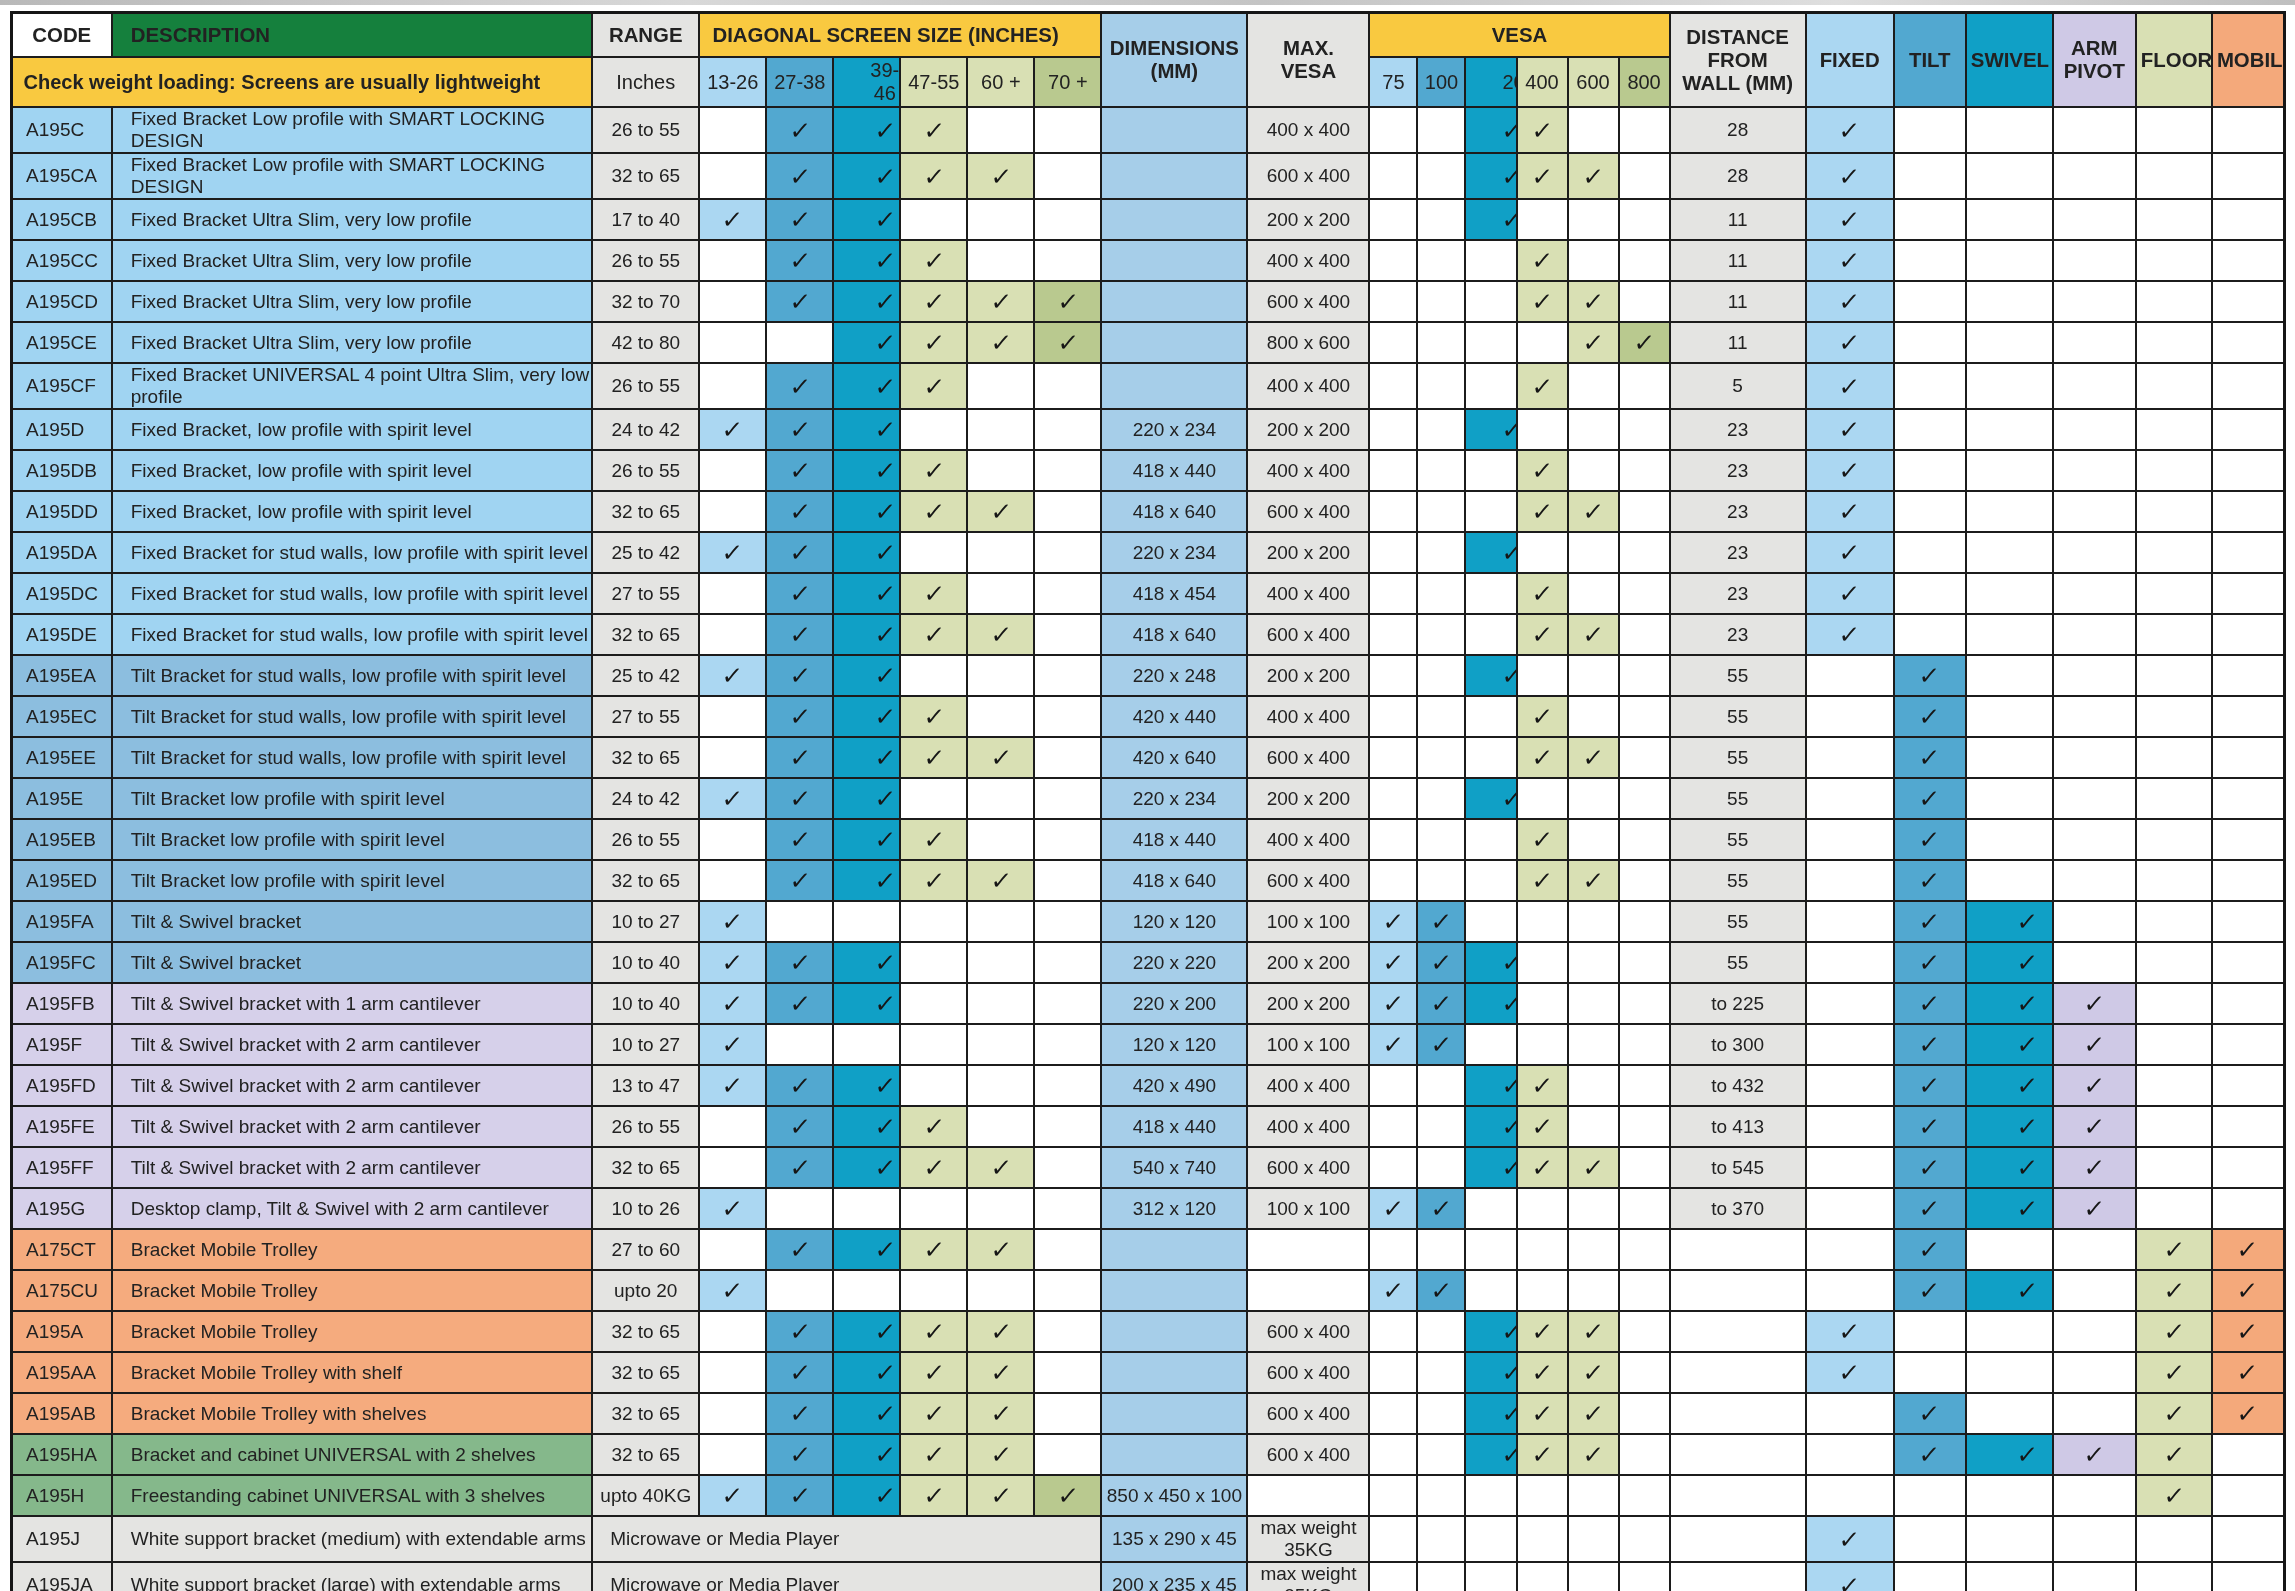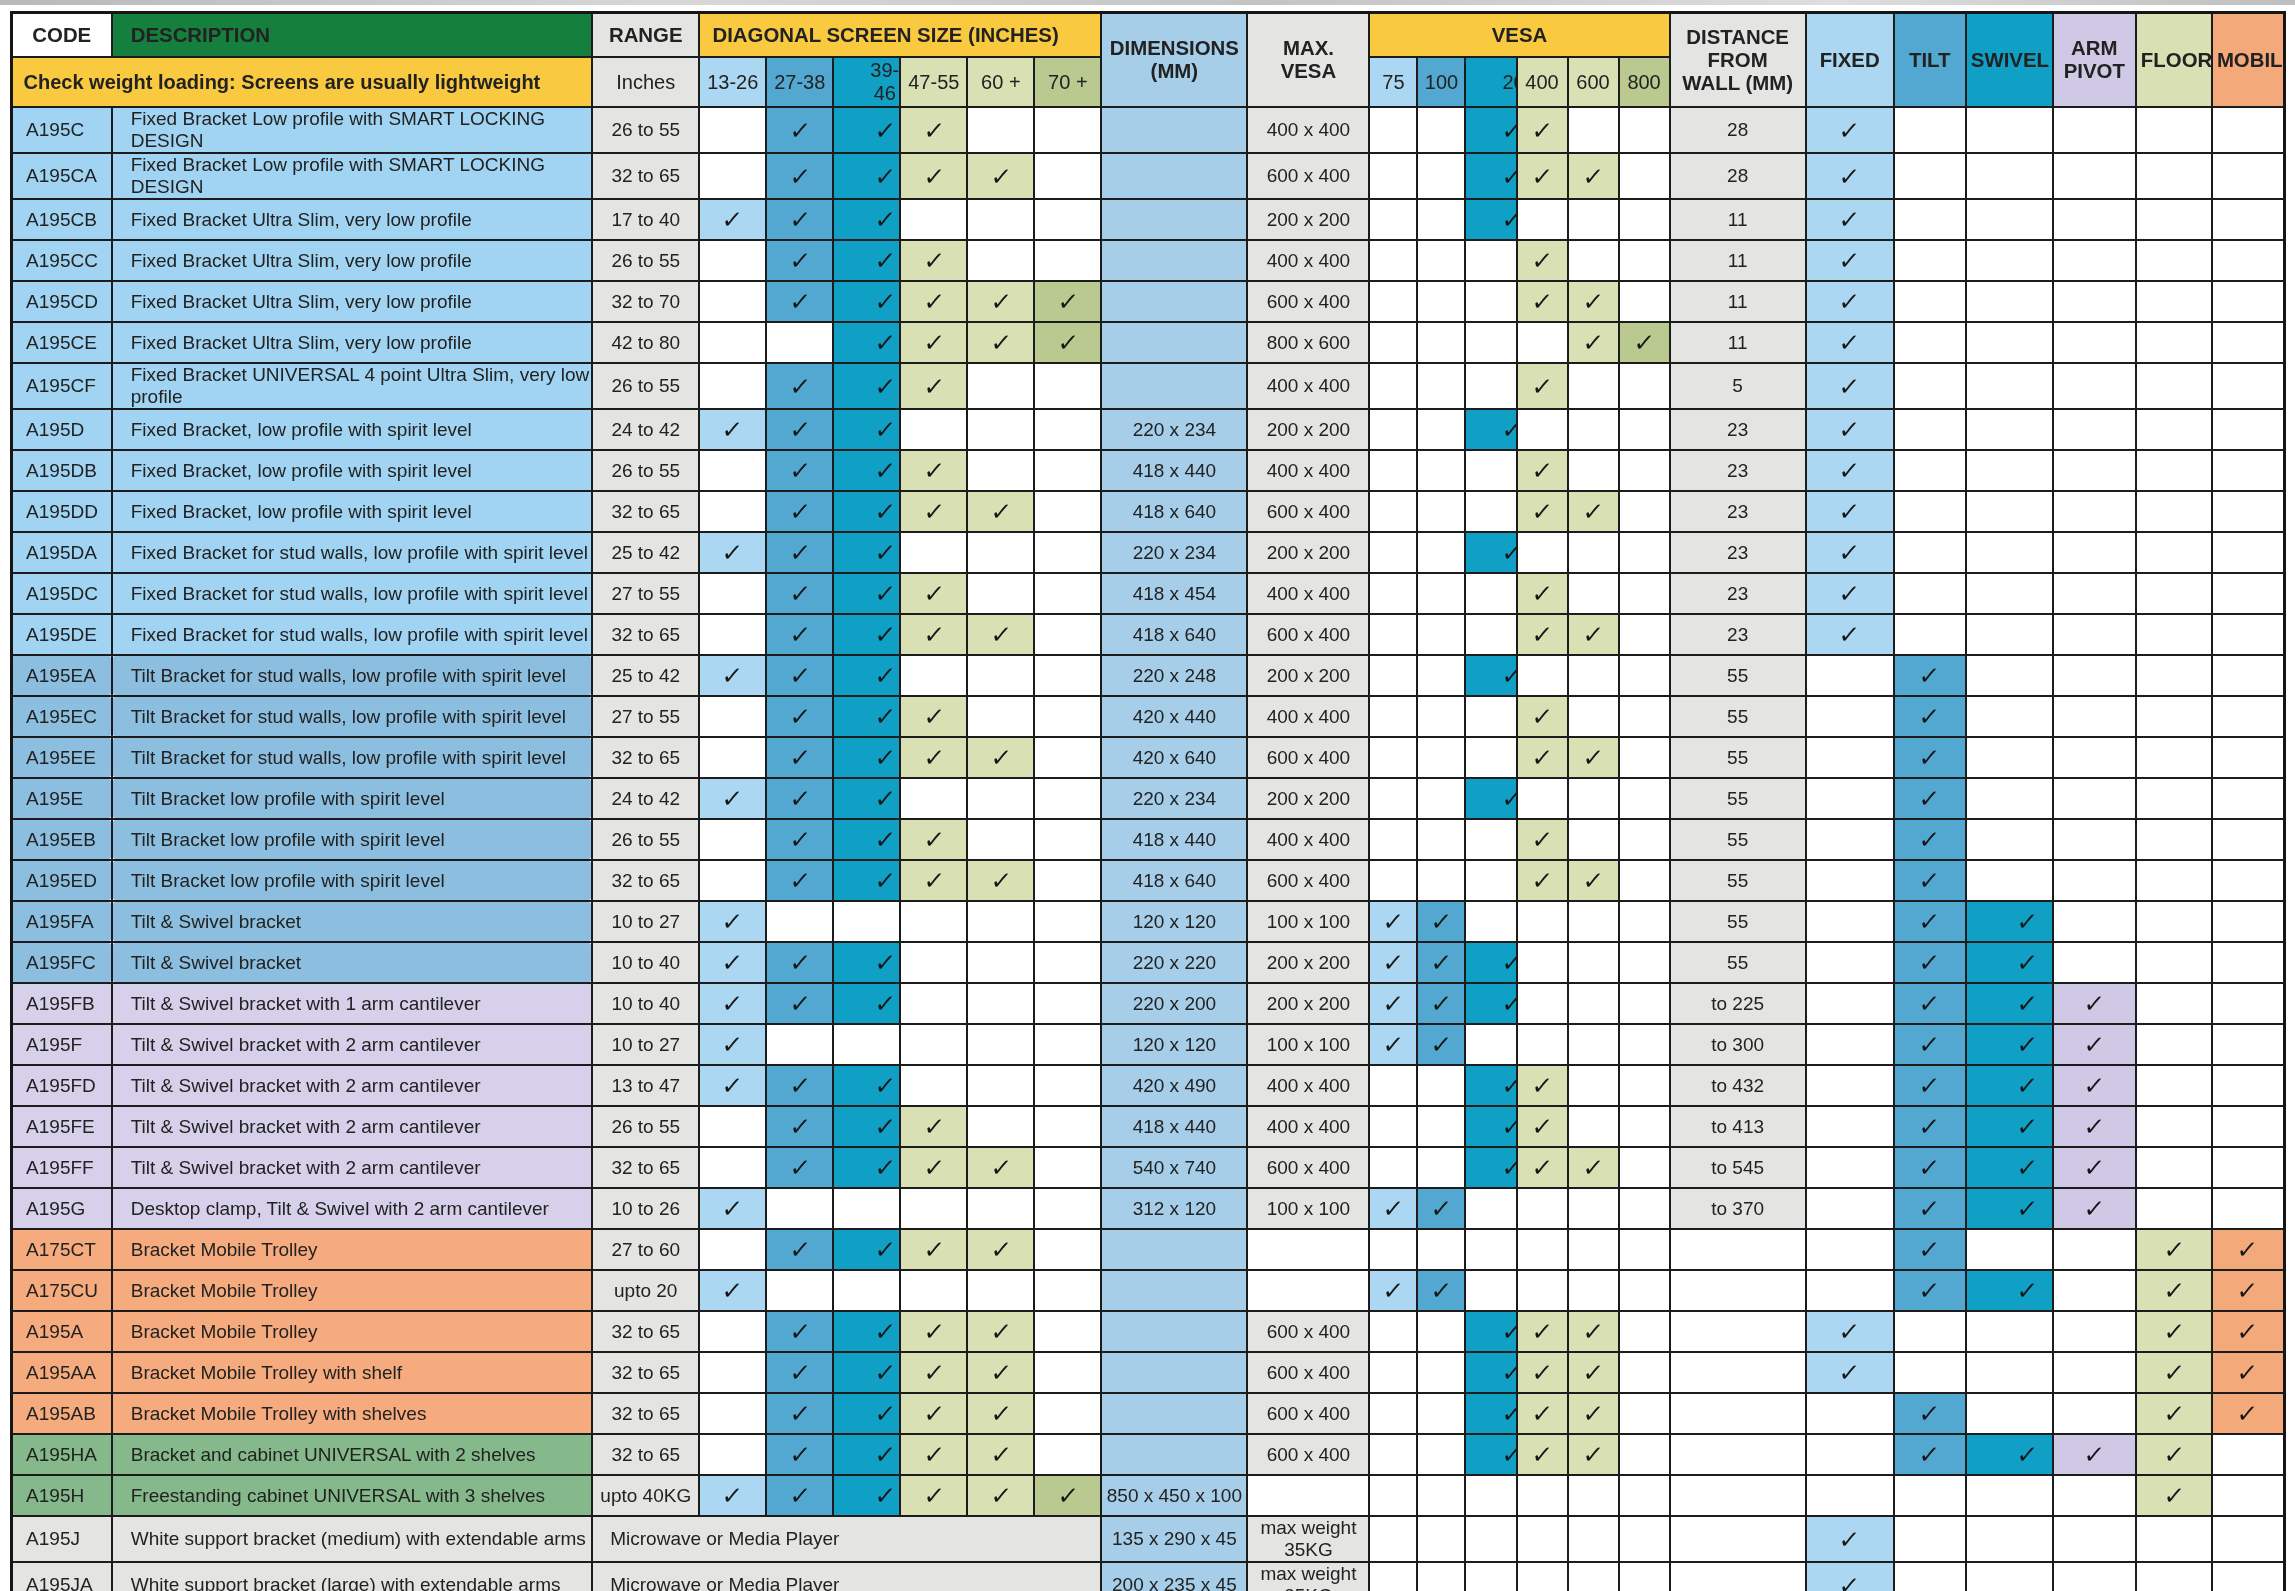--- a/index.html
+++ b/index.html
@@ -19,21 +19,21 @@
   .c-gray    { background:#E4E4E2; }
   .c-lb      { background:#ABD7F2; }   
   .c-mb      { background:#52A8D0; }   
   .c-teal    { background:#10A0C6;padding-left:36px; }   
   .c-lg      { background:#D9E0B4; }   
   .c-dg      { background:#B9C98F; }   
   .c-lav     { background:#CFC9E6; }   
   .c-orange  { background:#F4A97B; }   
   .c-dimblue { background:#A6CEE9; }   
   .c-rowblue   { background:#A0D4F2; } 
-  .c-rowtilt   { background:#8CBEDF;border-radius:6px; } 
+  .c-rowtilt   { background:#8CBEDF; } 
   .c-rowlav    { background:#D6D0EA; } 
   .c-roworange { background:#F5AB7E; } 
   .c-rowgreen  { background:#85B88B; } 
   .c-rowgray   { background:#E4E4E2; } 
 
   
   thead tr.h1 th { height:45px; font-size:20.4px; font-weight:bold; }
   thead tr.h2 th { height:50px; font-size:20px; }
   th.h-code { background:#fff; text-align:center; }
   th.h-desc { background:#15803d; text-align:left; padding-left:17.7px; }

